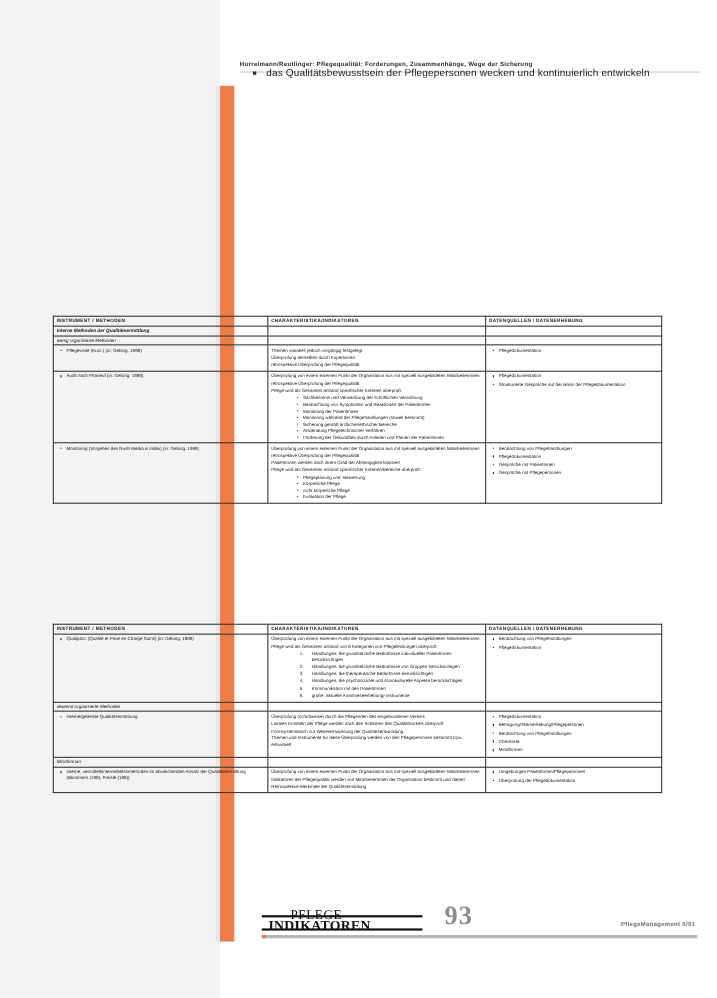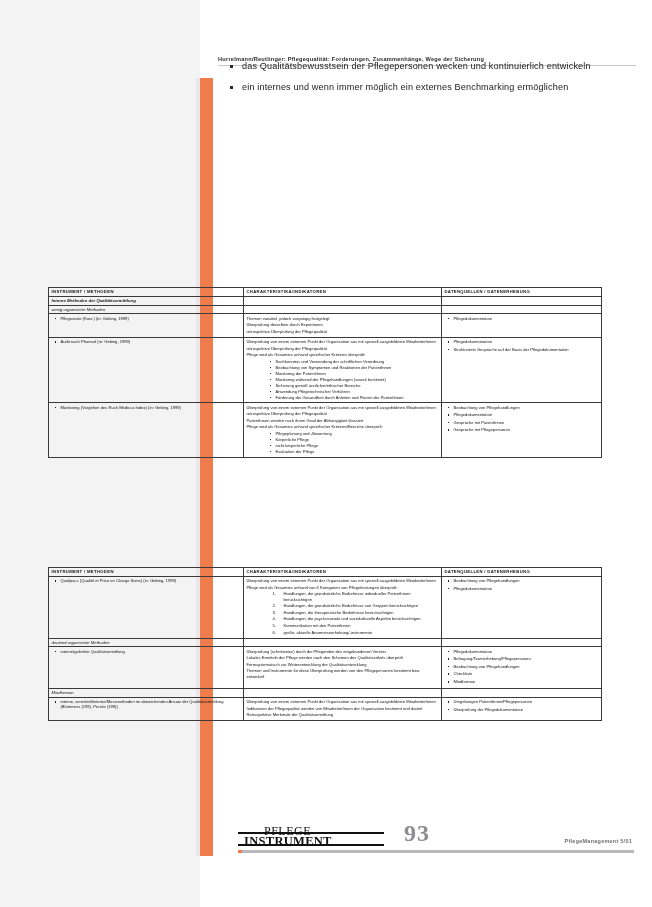--- a/index.html
+++ b/index.html
@@ -176,21 +176,20 @@
 
   <div class="left-band"></div>
   <div class="accent-bar-2"></div>
   <div class="accent-bar"></div>
 
   <div class="runhead">Hurrelmann/Reutlinger: Pflegequalität: Forderungen, Zusammenhänge, Wege der Sicherung</div>
   <div class="runhead-rule"></div>
 
   <ul class="bullets" id="intro-bullets">
       <li>das Qualitätsbewusstsein der Pflegepersonen wecken und kontinuierlich entwickeln</li>
-      <li>ein internes und wenn immer möglich ein externes Benchmarking ermöglichen</li>
     </ul>
 
   <div class="tablewrap" style="top:287px;">
     <table class="t">
       <colgroup>
           <col class="c1">
           <col class="c2">
           <col class="c3">
         </colgroup>
       <tbody id="t1-body">
@@ -374,20 +373,20 @@
           </tr>
         </tbody>
     </table>
   </div>
 
   <div class="footer">
     <div class="brand">
       <div class="rule-a"></div>
       <div class="rule-b"></div>
       <div class="b1">PFLEGE</div>
-      <div class="b2">INSTRUMENT</div>
+      <div class="b2">INDIKATOREN</div>
     </div>
     <div class="pageno">93</div>
     <div class="issue">PflegeManagement 5/01</div>
     <div class="footrule"></div>
   </div>
 
 </div>
 
 </body></html>

